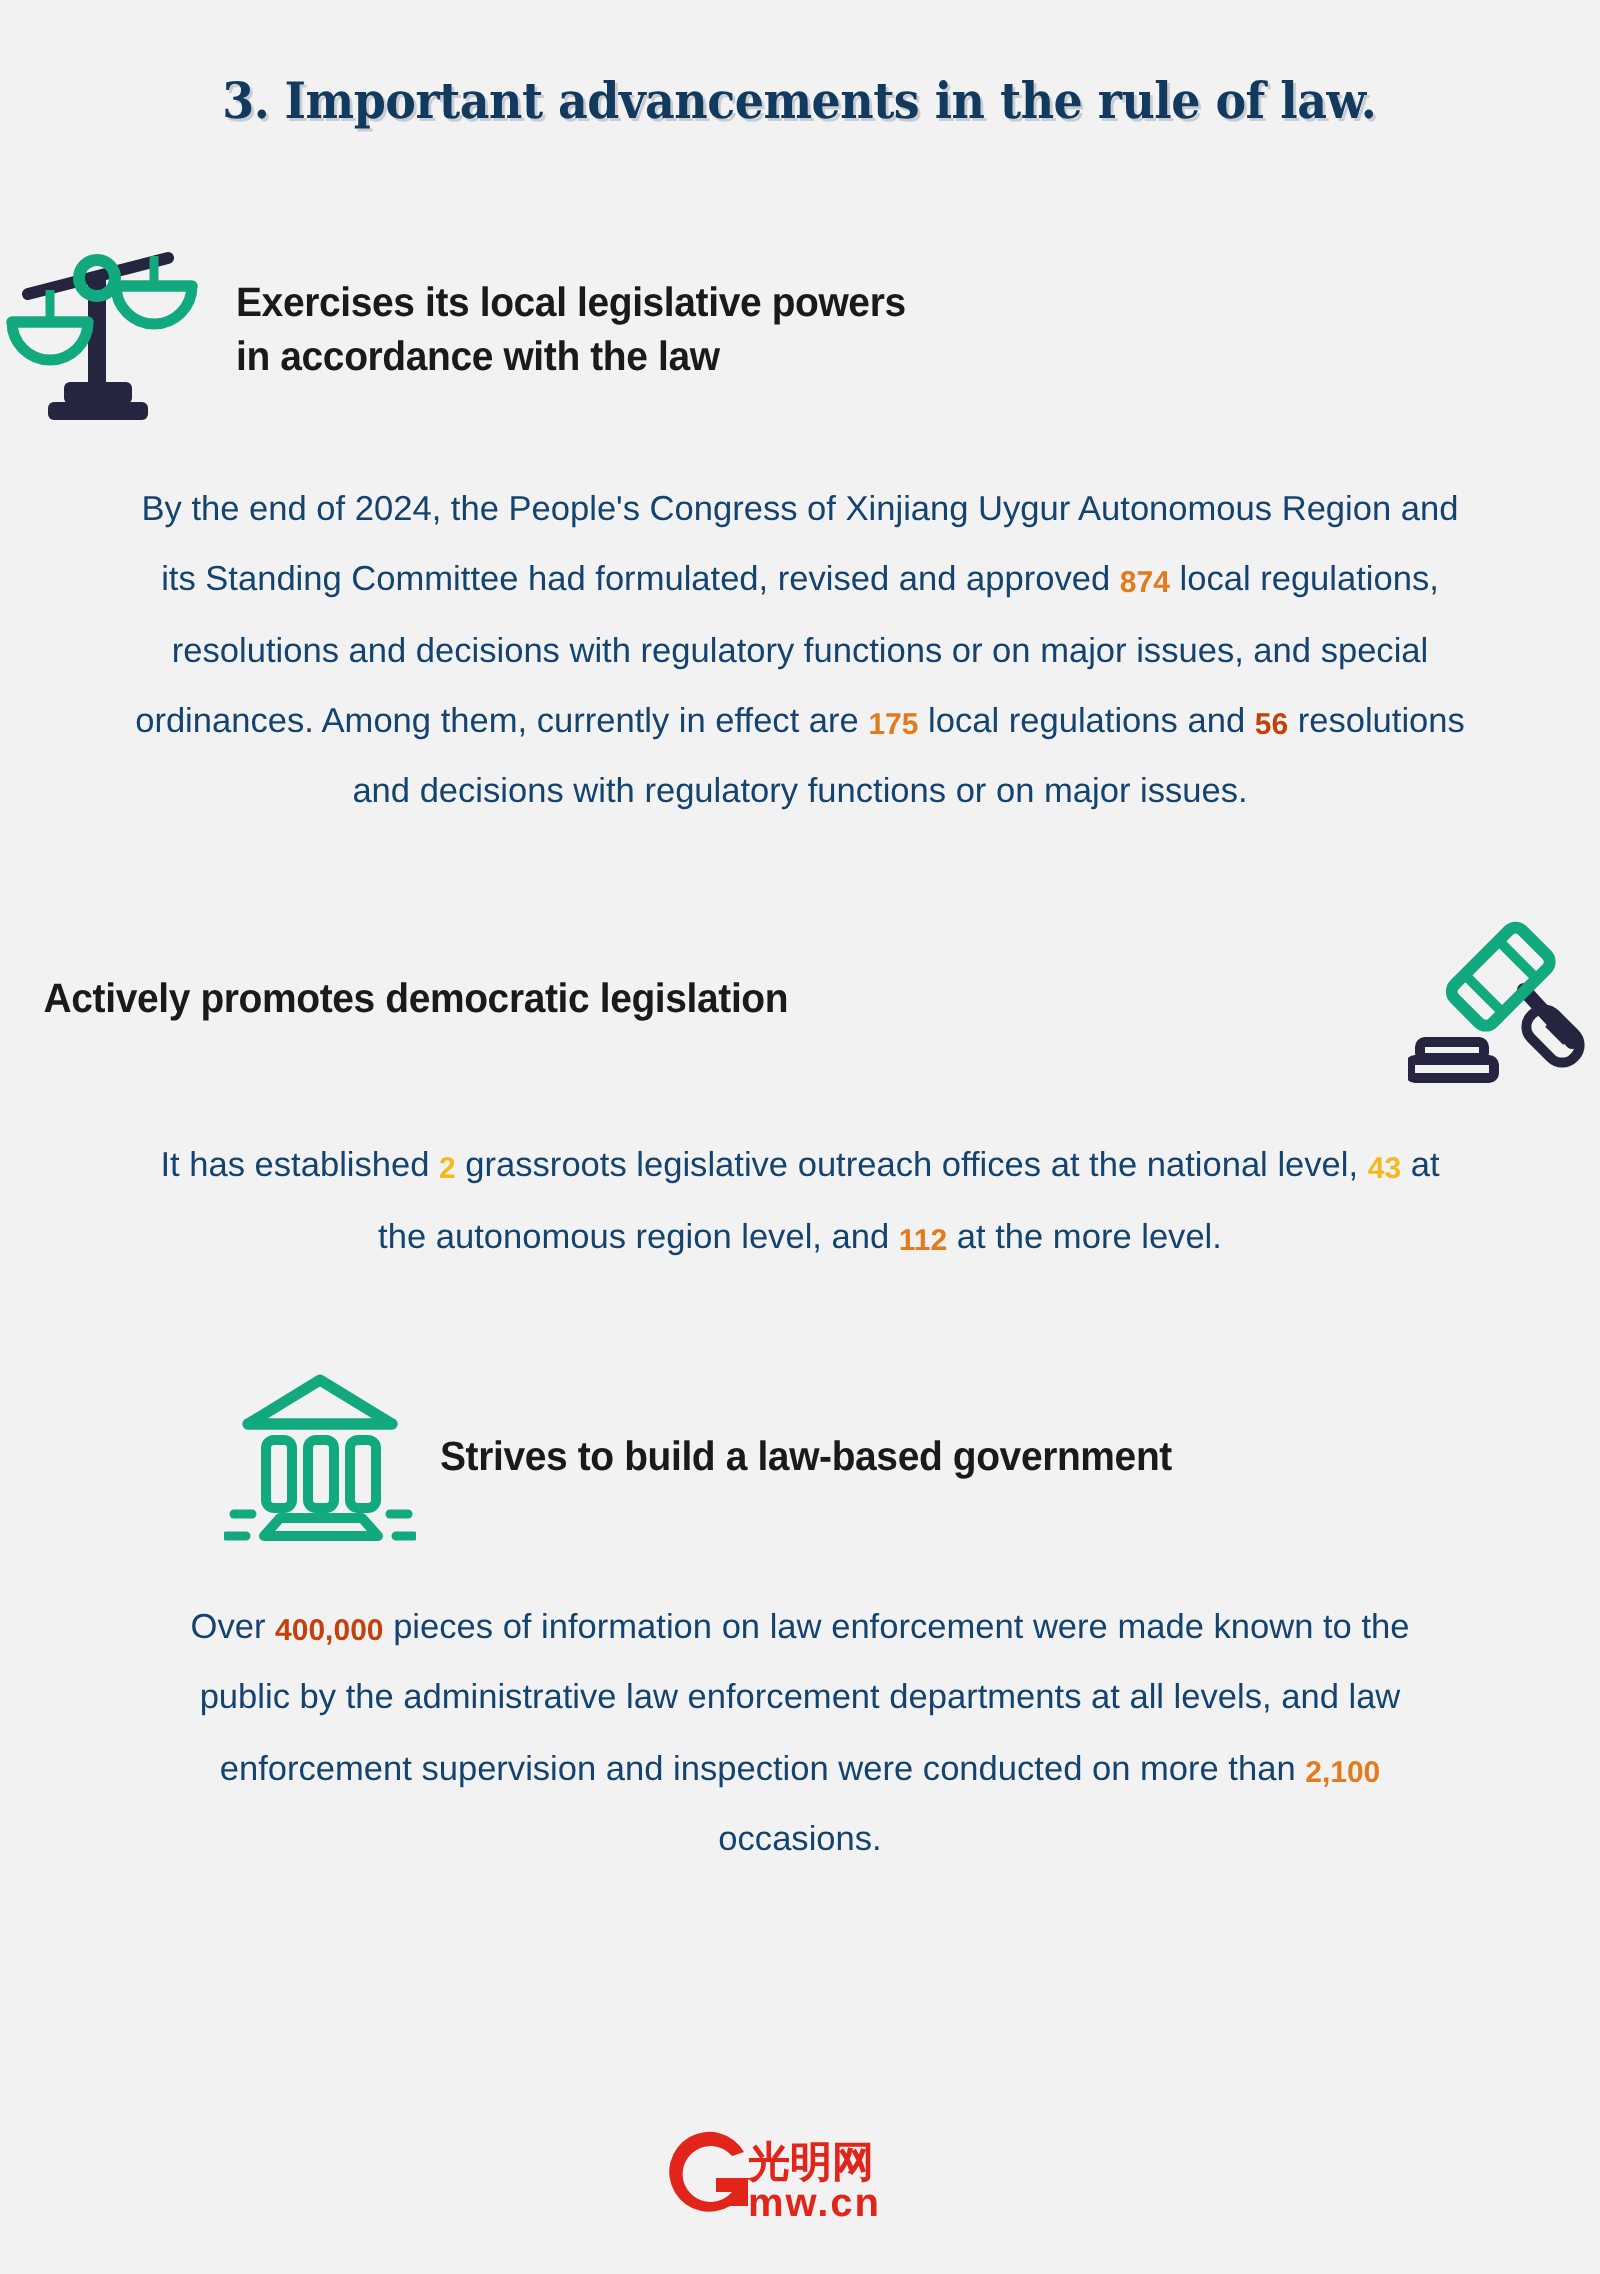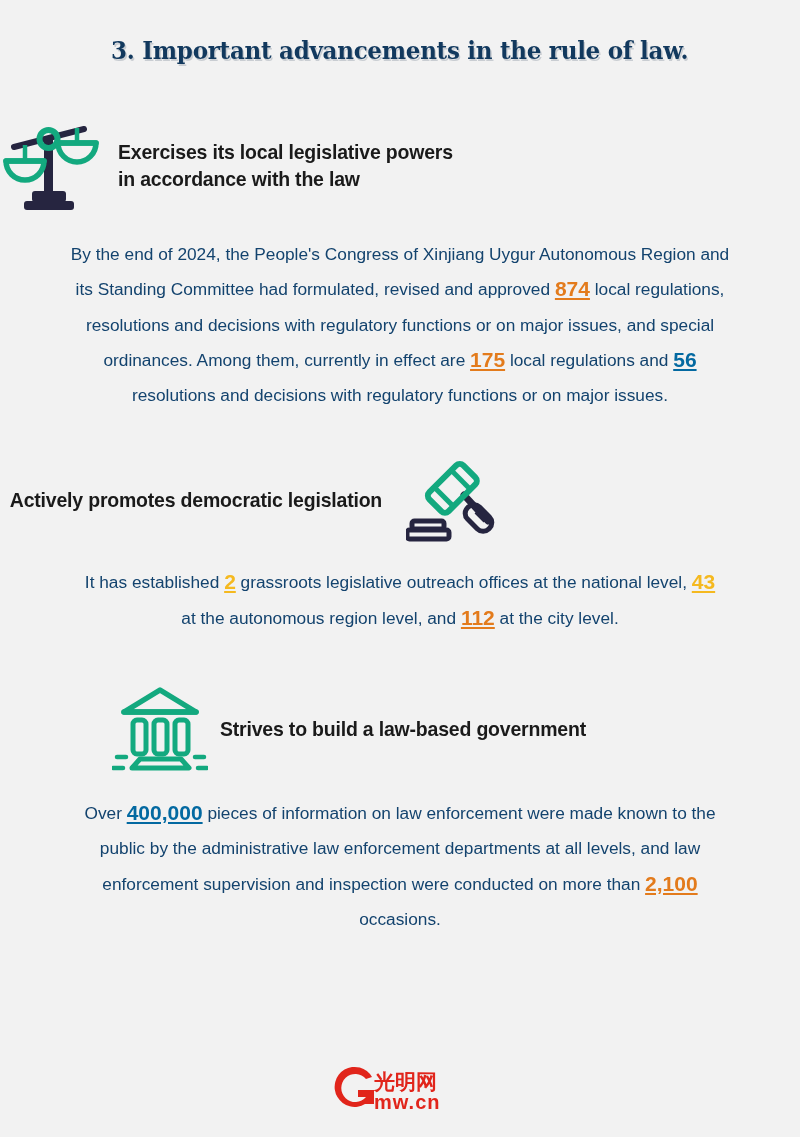--- a/index.html
+++ b/index.html
@@ -37,22 +37,22 @@
   
   .section { width: 100%; }
 
   .head-row {
     display: flex;
     align-items: center;
     box-sizing: border-box;
   }
   .head-row.left-icon { }
   .head-row.right-icon {
-    justify-content: flex-start;
-    padding-left: 0;
+    justify-content: space-between;
+    padding-left: 12px;
   }
 
   .sec-heading {
     font-family: "Liberation Sans", sans-serif;
     font-weight: bold;
     font-size: 20.5px;
     color: #1a1a1a;
     line-height: 1.32;
     letter-spacing: -0.2px;
     transform: scaleX(0.95);
@@ -72,29 +72,28 @@
   .para {
     text-align: center;
     color: #13436e;
     font-size: 17.3px;
     line-height: 2.04;
     font-family: "Liberation Sans", sans-serif;
     font-weight: normal;
     box-sizing: border-box;
   }
   .para .num {
-    font-size: 21px;
+    font-size: 15px;
     font-weight: bold;
     line-height: 1;
     vertical-align: -1px;
-    text-decoration: underline;
   }
   .num.orange  { color: #e37b1c; }
   .num.yellow  { color: #f5b91f; }
-  .num.blue    { color: #0369a1; }
+  .num.blue    { color: #c2410c; }
 
   
   .p1 { width: 700px; margin: 24px auto 0; padding: 0 10px; }
   .p2 { width: 640px; margin: 22px auto 0; }
   .p3 { width: 650px; margin: 22px auto 0; }
 
   .sec1-head { margin-top: 52px; }
   .sec2-head { margin-top: 42px; }
   .sec3-head { margin-top: 48px; padding-left: 112px; }
 
@@ -165,21 +164,21 @@
         <rect x="22" y="20" width="48" height="27" rx="5" fill="none" stroke="#13a97f" stroke-width="6"></rect>
         <line x1="34" y1="20" x2="34" y2="47" stroke="#13a97f" stroke-width="5"></line>
         <line x1="58" y1="20" x2="58" y2="47" stroke="#13a97f" stroke-width="5"></line>
       </g>
 
       <rect x="6" y="66" width="32" height="8" rx="2.5" fill="none" stroke="#262540" stroke-width="5"></rect>
       <rect x="1" y="75" width="42" height="9" rx="2.5" fill="none" stroke="#262540" stroke-width="5"></rect>
     </svg>
   </div>
 
-  <div class="para p2"><span>It has established </span><span class="num yellow">2</span><span> grassroots legislative outreach offices at the national level, </span><span class="num yellow">43</span><span> at the autonomous region level, and </span><span class="num orange">112</span><span> at the city level.</span></div>
+  <div class="para p2"><span>It has established </span><span class="num yellow">2</span><span> grassroots legislative outreach offices at the national level, </span><span class="num yellow">43</span><span> at the autonomous region level, and </span><span class="num orange">112</span><span> at the more level.</span></div>
 </div>
 
 <div class="section">
 
   <div class="head-row left-icon sec3-head">
     <svg class="icon-box bank" viewBox="0 0 96 90">
 
       <path d="M12 28 L48 6 L84 28 Z" fill="none" stroke="#13a97f" stroke-width="5.5" stroke-linejoin="round"></path>
       <line x1="12" y1="28" x2="84" y2="28" stroke="#13a97f" stroke-width="5.5" stroke-linecap="round"></line>
 

